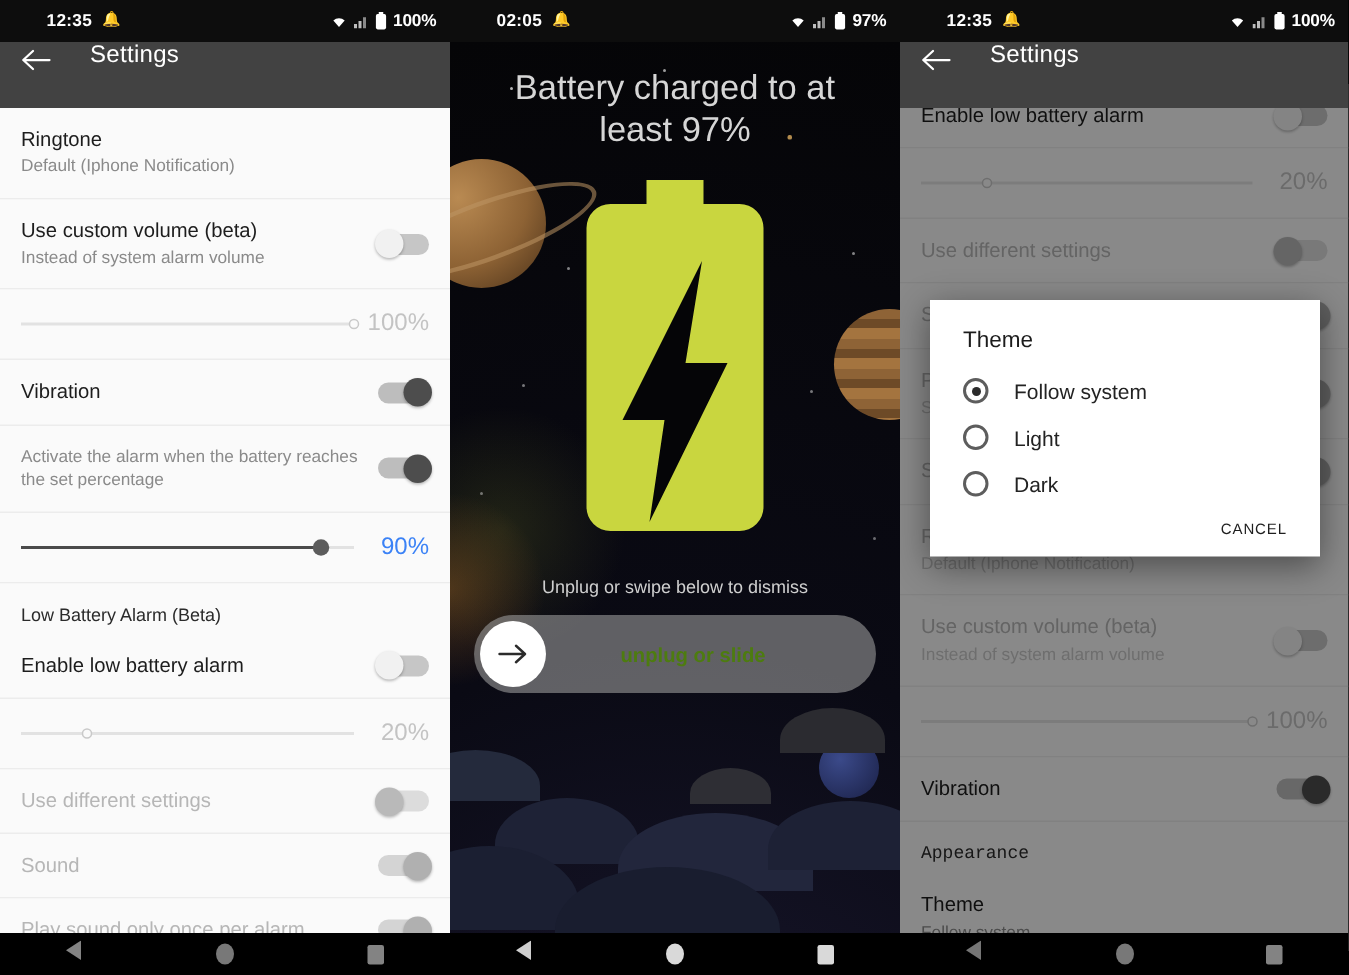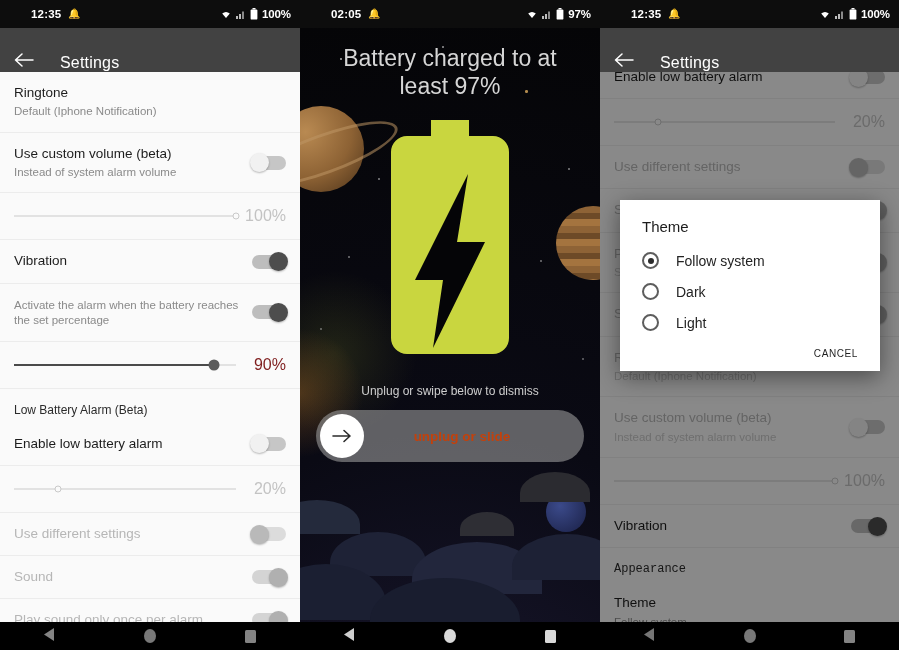--- a/index.html
+++ b/index.html
@@ -14,21 +14,21 @@
              color:#fff;font-size:11.5px;position:relative;z-index:40;}
   .sb-left{display:flex;align-items:center;gap:7px;padding-left:22px;}
   .sb-right{display:flex;align-items:center;gap:4px;}
   .sb-time{font-weight:600;letter-spacing:.2px;font-size:11.5px;}
   .bell{font-size:10px;line-height:1;}
   .wifi{display:inline-block;width:12px;height:10px;position:relative;}
   .wifi svg,.sig svg,.batt svg{display:block;}
   .sb-pct{font-weight:700;font-size:11.5px;letter-spacing:-.1px;}
 
   
-  .toolbar{height:44px;background:#424242;display:flex;align-items:flex-end;
+  .toolbar{height:44px;background:#424242;display:flex;align-items:flex-start;
            padding:0 0 0 12px;box-sizing:border-box;color:#fff;position:relative;z-index:30;}
   .toolbar .backarrow{width:24px;height:24px;display:flex;align-items:center;justify-content:center;}
   .toolbar .ttl{font-size:16px;margin-left:24px;letter-spacing:.2px;}
 
   
   .list{background:#fafafa;height:578px;overflow:hidden;position:relative;}
   .row{padding:12px 14px;border-bottom:1px solid #ececec;display:flex;align-items:center;
        justify-content:space-between;box-sizing:border-box;background:#fafafa;}
   .row .txt{flex:1;min-width:0;}
   .row .t1{font-size:13.5px;color:#1d1d1d;line-height:1.35;}
@@ -50,21 +50,21 @@
 
   
   .sliderrow{display:flex;align-items:center;padding:14px 14px;border-bottom:1px solid #ececec;
              background:#fafafa;box-sizing:border-box;}
   .track{position:relative;flex:1;height:2px;background:#e2e2e2;margin-right:4px;}
   .track .fill{position:absolute;left:0;top:0;height:2px;}
   .track .thumb{position:absolute;top:50%;transform:translate(-50%,-50%);border-radius:50%;}
   .slval{width:46px;text-align:right;font-size:16px;}
   .sl-active .fill{background:#4a4a4a;}
   .sl-active .thumb{width:11px;height:11px;background:#5c5c5c;}
-  .sl-active .slval{color:#7f1d1d;}
+  .sl-active .slval{color:#3b82f6;}
   .sl-dis .fill{background:transparent;}
   .sl-dis .thumb{width:7px;height:7px;background:#fafafa;border:1.5px solid #c9c9c9;box-sizing:border-box;}
   .sl-dis .slval{color:#c3c3c3;}
 
   
   .space{position:absolute;inset:0;background:
         radial-gradient(circle at 50% 120%,#1a1830 0%,#0a0a14 45%,#050507 100%),#060608;}
   .p2content{position:relative;height:622px;background:#060608;overflow:hidden;}
   .star{position:absolute;border-radius:50%;background:#fff;}
   .planet{position:absolute;border-radius:50%;}
@@ -84,21 +84,21 @@
            line-height:1.22;padding:16px 18px 0;font-weight:400;}
   .battwrap{position:relative;z-index:5;display:flex;justify-content:center;margin-top:20px;}
   .cloudwrap{position:absolute;left:0;right:0;bottom:0;height:190px;z-index:3;pointer-events:none;}
   .cloud{position:absolute;border-radius:50% 50% 0 0 / 70% 70% 0 0;}
   .p2hint{position:relative;z-index:6;text-align:center;color:#cfcfcf;font-size:12px;
           margin-top:24px;}
   .slidebtn{position:relative;z-index:6;margin:12px 16px 0;height:52px;border-radius:26px;
        background:rgba(150,150,150,.62);display:flex;align-items:center;}
   .slidebtn .circ{width:44px;height:44px;border-radius:50%;background:#fff;margin-left:4px;
        display:flex;align-items:center;justify-content:center;flex:0 0 44px;}
-  .slidebtn .lbl{flex:1;text-align:center;color:#c2410c;font-size:13.5px;font-weight:600;
+  .slidebtn .lbl{flex:1;text-align:center;color:#4d7c0f;font-size:13.5px;font-weight:600;
        margin-left:-24px;}
 
   
   .p3 .statusbar{background:#0d0d0d;}
   .dimlayer{position:absolute;left:0;right:0;top:28px;bottom:0;background:rgba(0,0,0,.45);z-index:20;}
   .p3 .toolbar{background:#424242;}
   .p3 .list .row,.p3 .list .sliderrow,.p3 .list .hdr{background:#fafafa;}
   .dialog{position:absolute;z-index:25;left:20px;top:200px;width:260px;background:#fff;
           box-shadow:0 6px 22px rgba(0,0,0,.45);padding:18px 0 6px;}
   .dlg-title{font-size:15px;color:#1c1c1c;padding:0 22px 10px;}
@@ -493,25 +493,25 @@
 
     <div class="dialog">
       <div class="dlg-title">Theme</div>
 
       <div class="dlg-opt">
         <span class="radio sel"></span>
         <span class="olbl">Follow system</span>
       </div>
       <div class="dlg-opt">
         <span class="radio"></span>
-        <span class="olbl">Dark</span>
+        <span class="olbl">Light</span>
       </div>
       <div class="dlg-opt">
         <span class="radio"></span>
-        <span class="olbl">Light</span>
+        <span class="olbl">Dark</span>
       </div>
 
       <div class="dlg-actions">
         <span class="cancel">CANCEL</span>
       </div>
     </div>
 
     <div class="navbar">
       <span class="nb"><svg width="12" height="13" viewBox="0 0 12 13">
             <path d="M10 0 L0 6.5 L10 13 Z" fill="#8a8a8a"></path>

